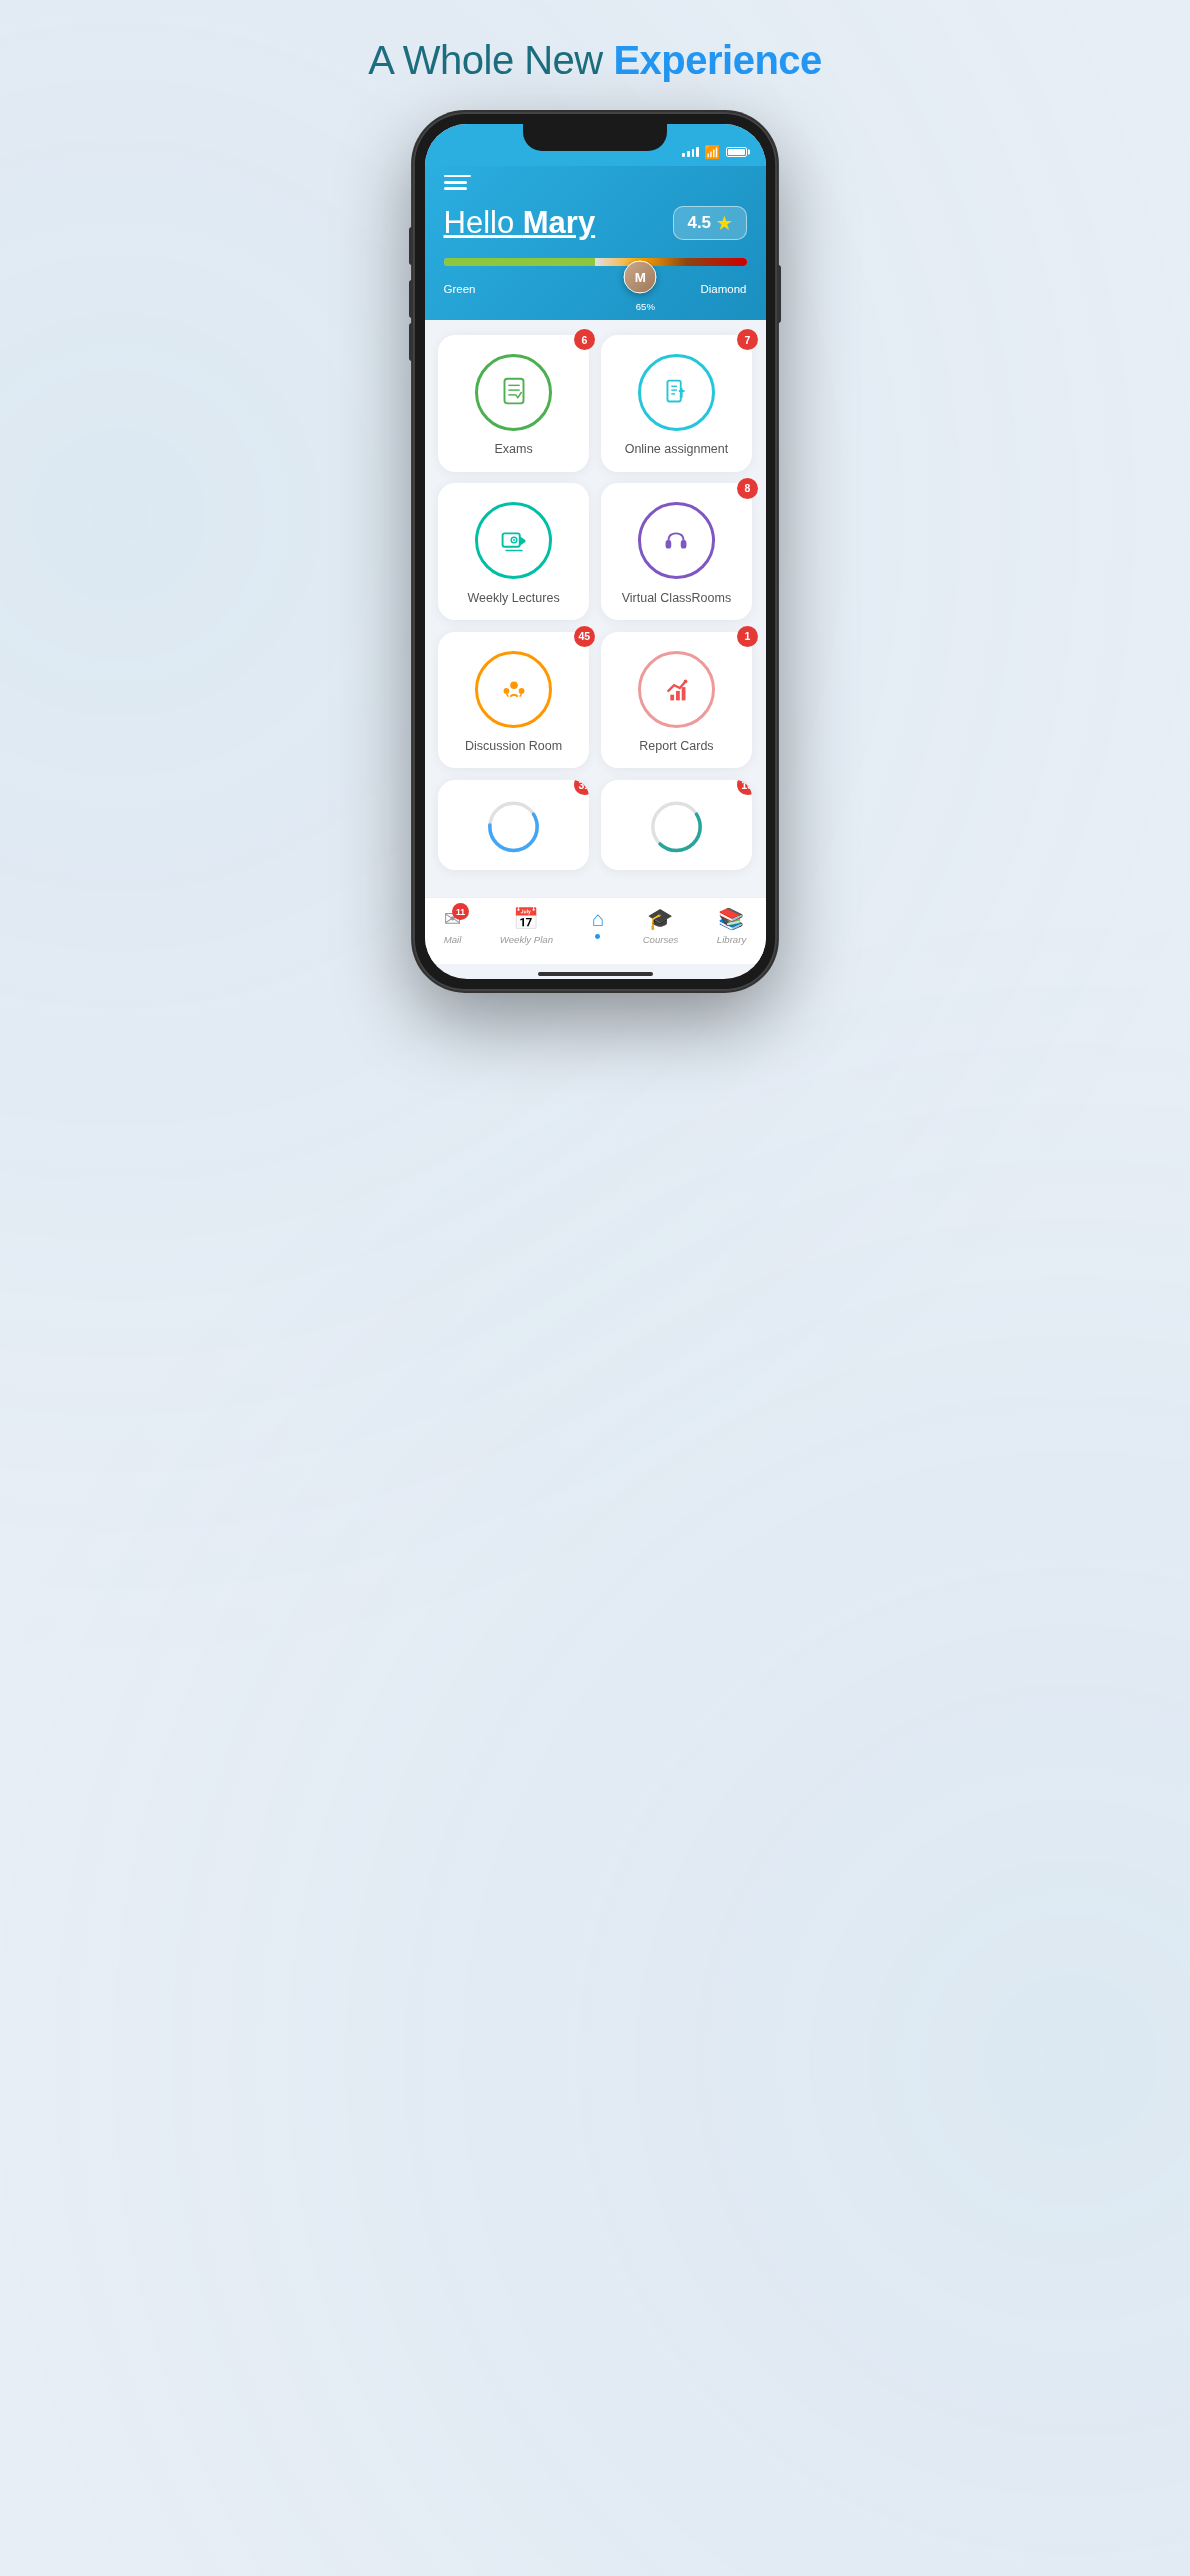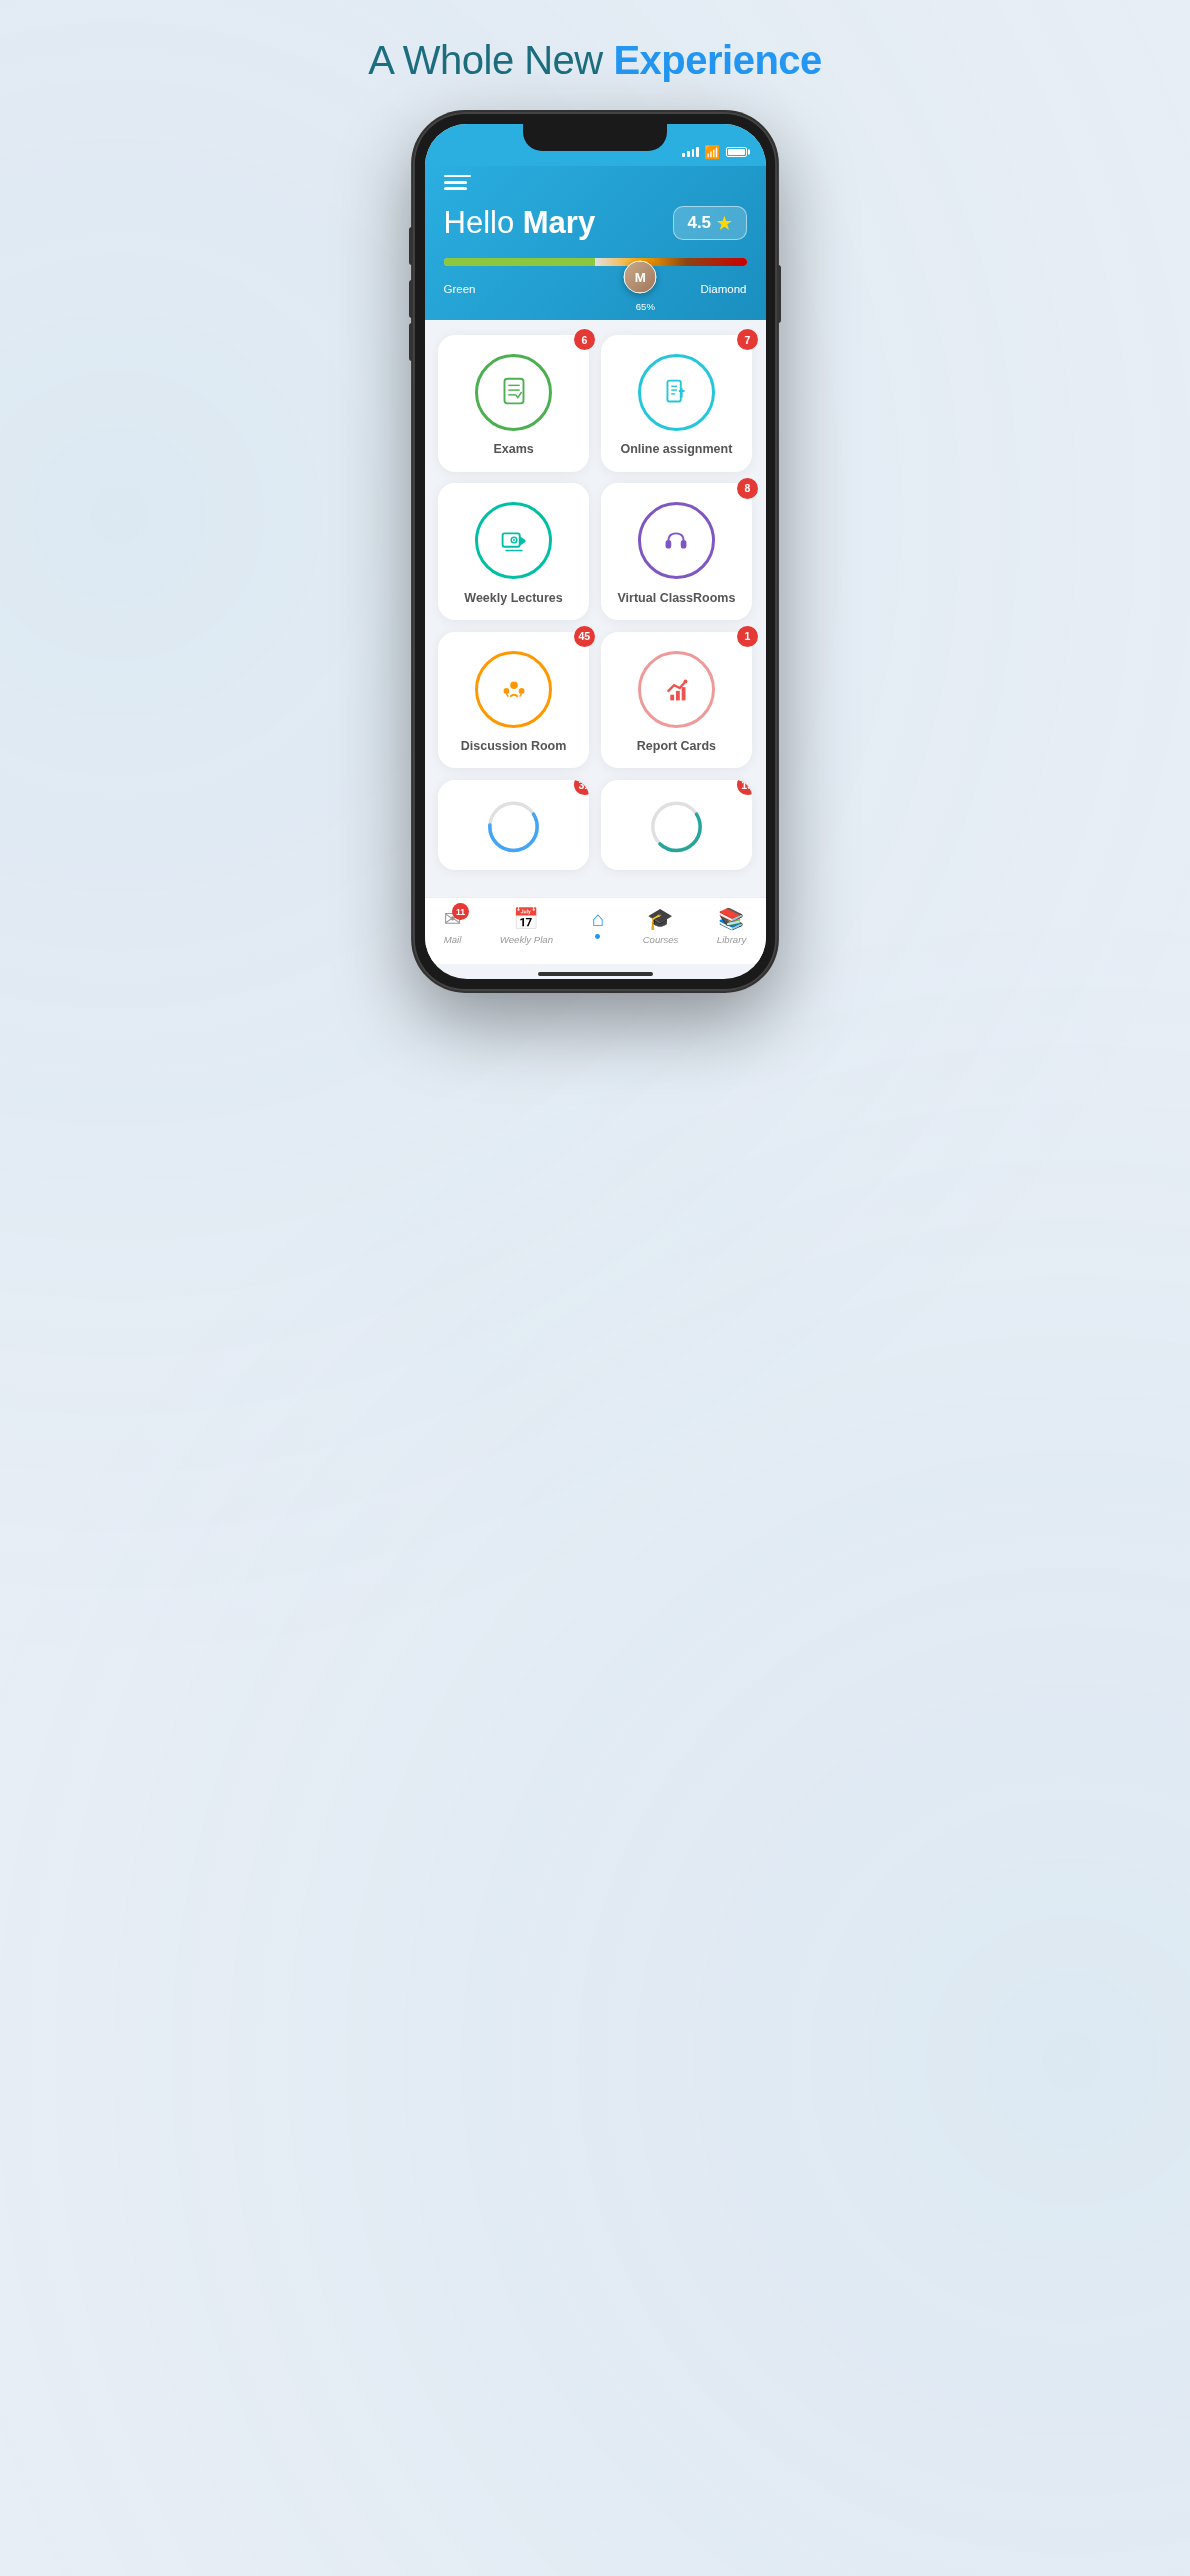--- a/index.html
+++ b/index.html
@@ -180,20 +180,21 @@
     .greeting-row {
       display: flex;
       justify-content: space-between;
       align-items: center;
       margin-bottom: 17px;
     }
     .greeting {
       font-size: 31px;
       color: white;
       font-weight: 300;
+      text-decoration: underline;
     }
     .greeting strong {
       font-weight: 800;
     }
     .rating-badge {
       background: rgba(255,255,255,0.2);
       border: 1.4px solid rgba(255,255,255,0.5);
       border-radius: 10px;
       padding: 5.8px 13.4px;
       display: flex;
@@ -320,21 +321,21 @@
       border: 3.8px solid;
       display: flex;
       align-items: center;
       justify-content: center;
       position: relative;
     }
 
     .card-label {
       font-size: 12.5px;
       color: #555;
-      font-weight: 700;
+      font-weight: 400;
       text-align: center;
     }
 
     
     .bottom-nav {
       background: white;
       display: flex;
       justify-content: space-around;
       padding: 9.6px 0 19px;
       border-top: 1px solid #eee;

